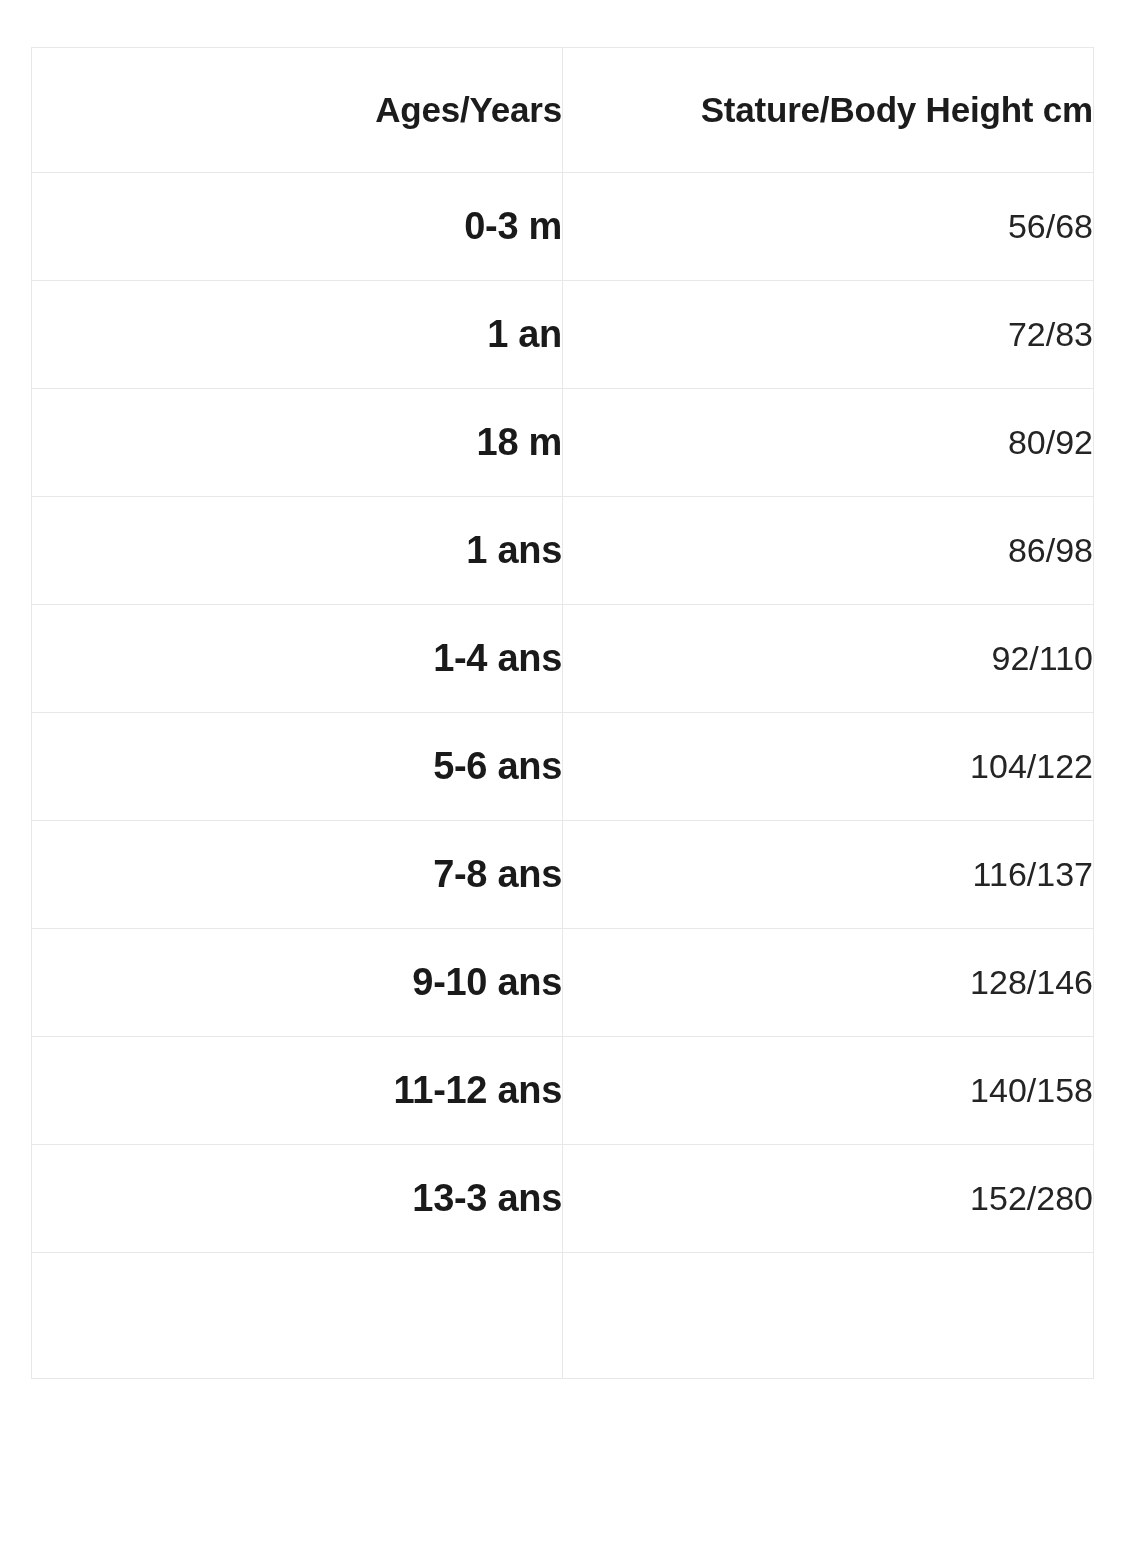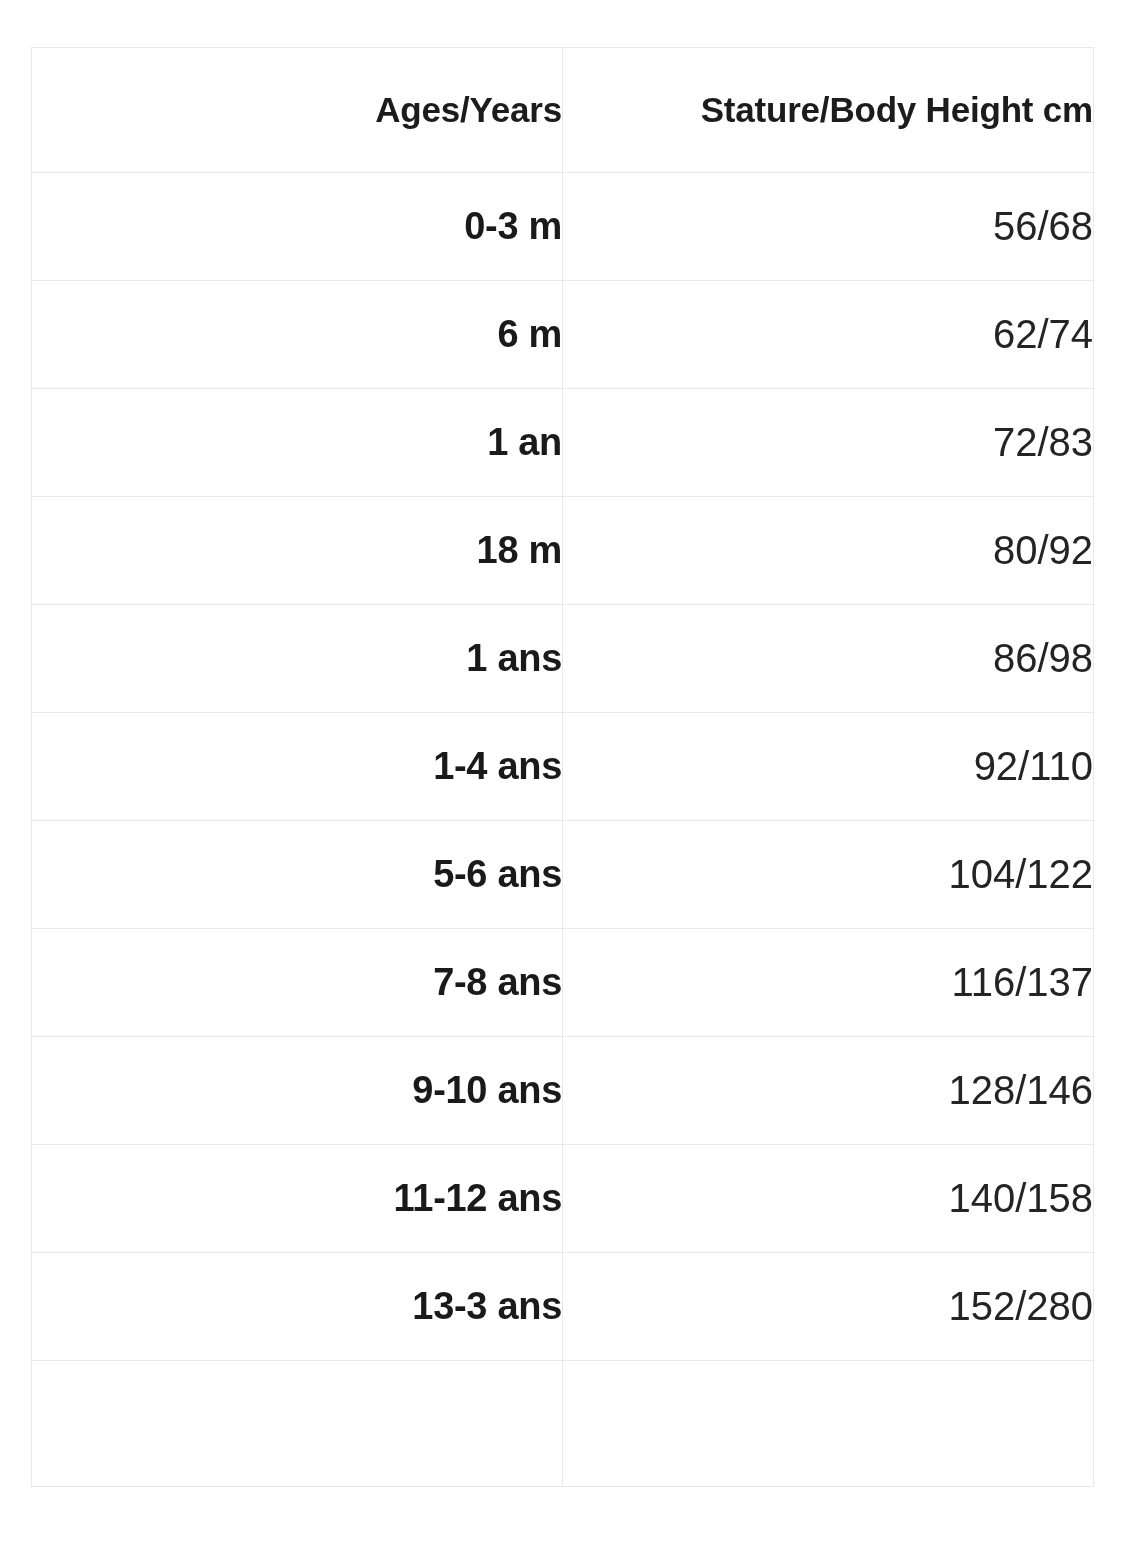--- a/index.html
+++ b/index.html
@@ -54,21 +54,21 @@
 
   table.growth-table tbody tr { height: 108px; }
 
   td.age-cell {
     font-size: 38px;
     font-weight: 700;
     color: #1a1a1a;
     letter-spacing: -0.3px;
   }
   td.height-cell {
-    font-size: 40px;
+    font-size: 34px;
     font-weight: 400;
     color: #242424;
     letter-spacing: 0px;
   }
   tr.partial-row { height: 125px; }
   tr.partial-row td { height: 125px; }
 </style>
 </head>
 <body>
 
@@ -82,24 +82,20 @@
       <thead>
         <tr>
           <th>Ages/Years</th>
           <th>Stature/Body Height cm</th>
         </tr>
       </thead>
       <tbody>
         <tr>
           <td class="age-cell">0-3 m</td>
           <td class="height-cell">56/68</td>
-        </tr>
-        <tr>
-          <td class="age-cell">6 m</td>
-          <td class="height-cell">62/74</td>
         </tr>
         <tr>
           <td class="age-cell">1 an</td>
           <td class="height-cell">72/83</td>
         </tr>
         <tr>
           <td class="age-cell">18 m</td>
           <td class="height-cell">80/92</td>
         </tr>
         <tr>

